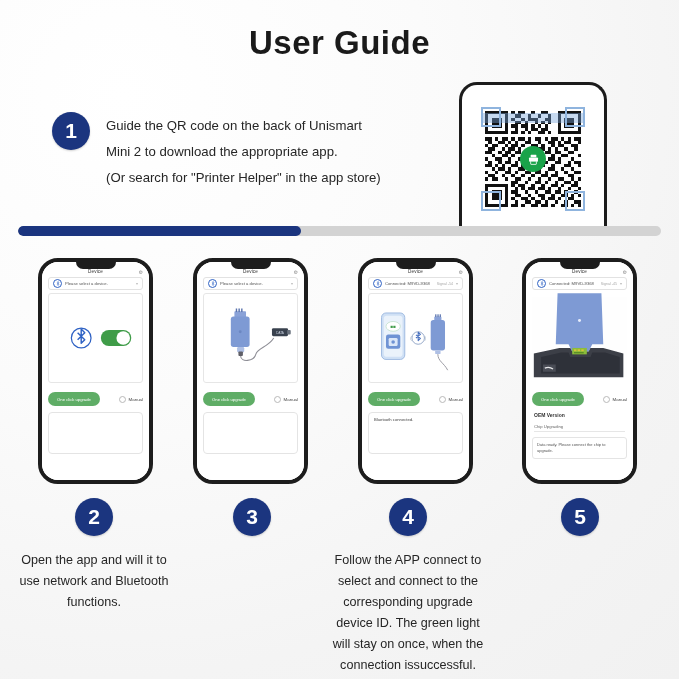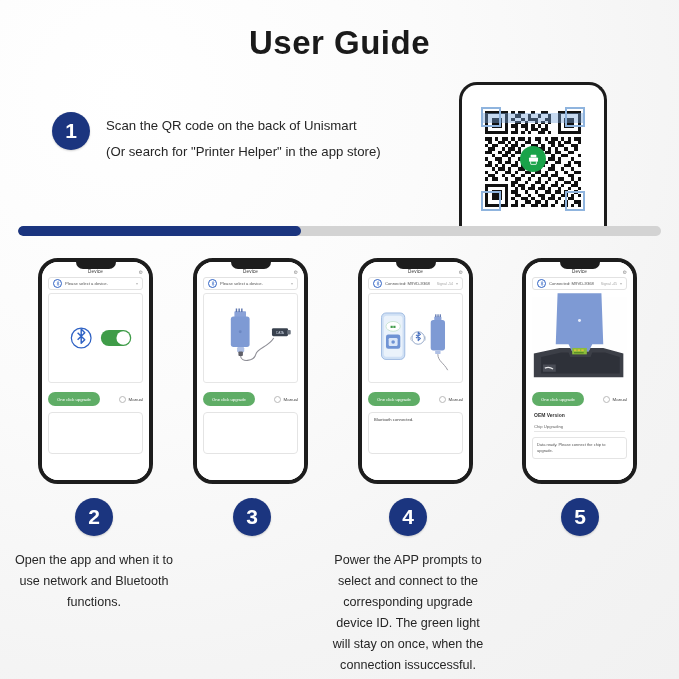--- a/index.html
+++ b/index.html
@@ -140,21 +140,22 @@
 </head>
 <body>
 
 <div class="page">
 
   <div class="title">User Guide</div>
 
   <div class="step1">
     <div class="badge">1</div>
     <div class="lines">
-      <div>Scan the QR code on the back of Unismart</div>
+      <div>Guide the QR code on the back of Unismart</div>
+      <div>Mini 2 to download the appropriate app.</div>
       <div>(Or search for "Printer Helper" in the app store)</div>
     </div>
   </div>
 
   <div class="qr-phone">
 
     <div class="qr-wrap">
       <svg class="qr-img" viewBox="0 0 29 29" shape-rendering="crispEdges">
         <rect width="29" height="29" fill="#fff"></rect>
         <g fill="#111">
@@ -589,27 +590,27 @@
         <div class="oem">OEM Version</div>
         <div class="chipline">Chip Upgrading</div>
         <div class="statusbox">Data ready. Please connect the chip to upgrade.</div>
       </div>
     </div>
   </div>
 
   <div class="captions">
     <div class="cap c2">
       <div class="badge">2</div>
-      <div class="txt">Open the app and when it to use network and Bluetooth functions.</div>
+      <div class="txt">Open the app and will it to use network and Bluetooth functions.</div>
     </div>
     <div class="cap c3">
       <div class="badge">3</div>
     </div>
     <div class="cap c4">
       <div class="badge">4</div>
-      <div class="txt">Power the APP prompts to select and connect to the corresponding upgrade device ID. The green light will stay on once, when the connection issuccessful.</div>
+      <div class="txt">Follow the APP connect to select and connect to the corresponding upgrade device ID. The green light will stay on once, when the connection issuccessful.</div>
     </div>
     <div class="cap c5">
       <div class="badge">5</div>
     </div>
   </div>
 
 </div>
 
 </body></html>

